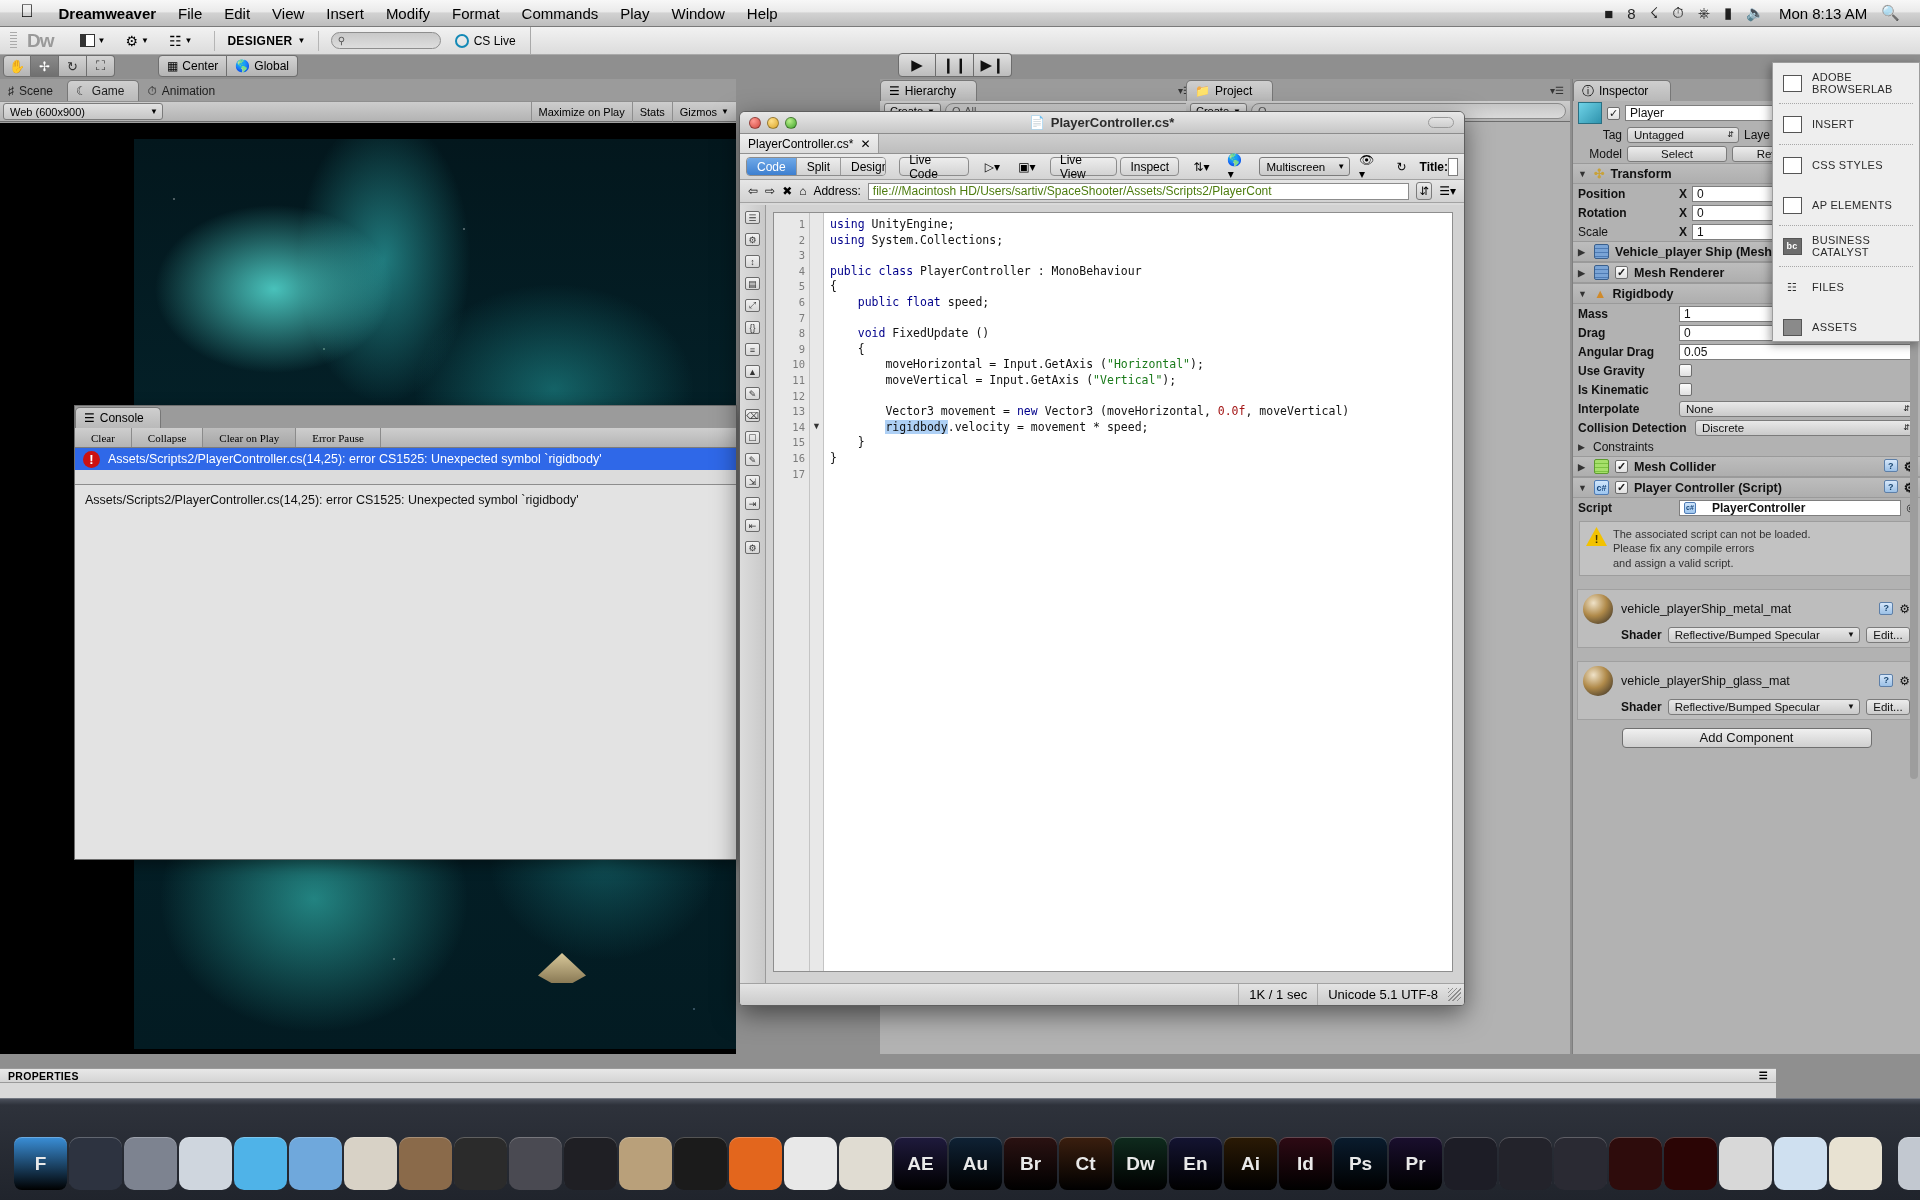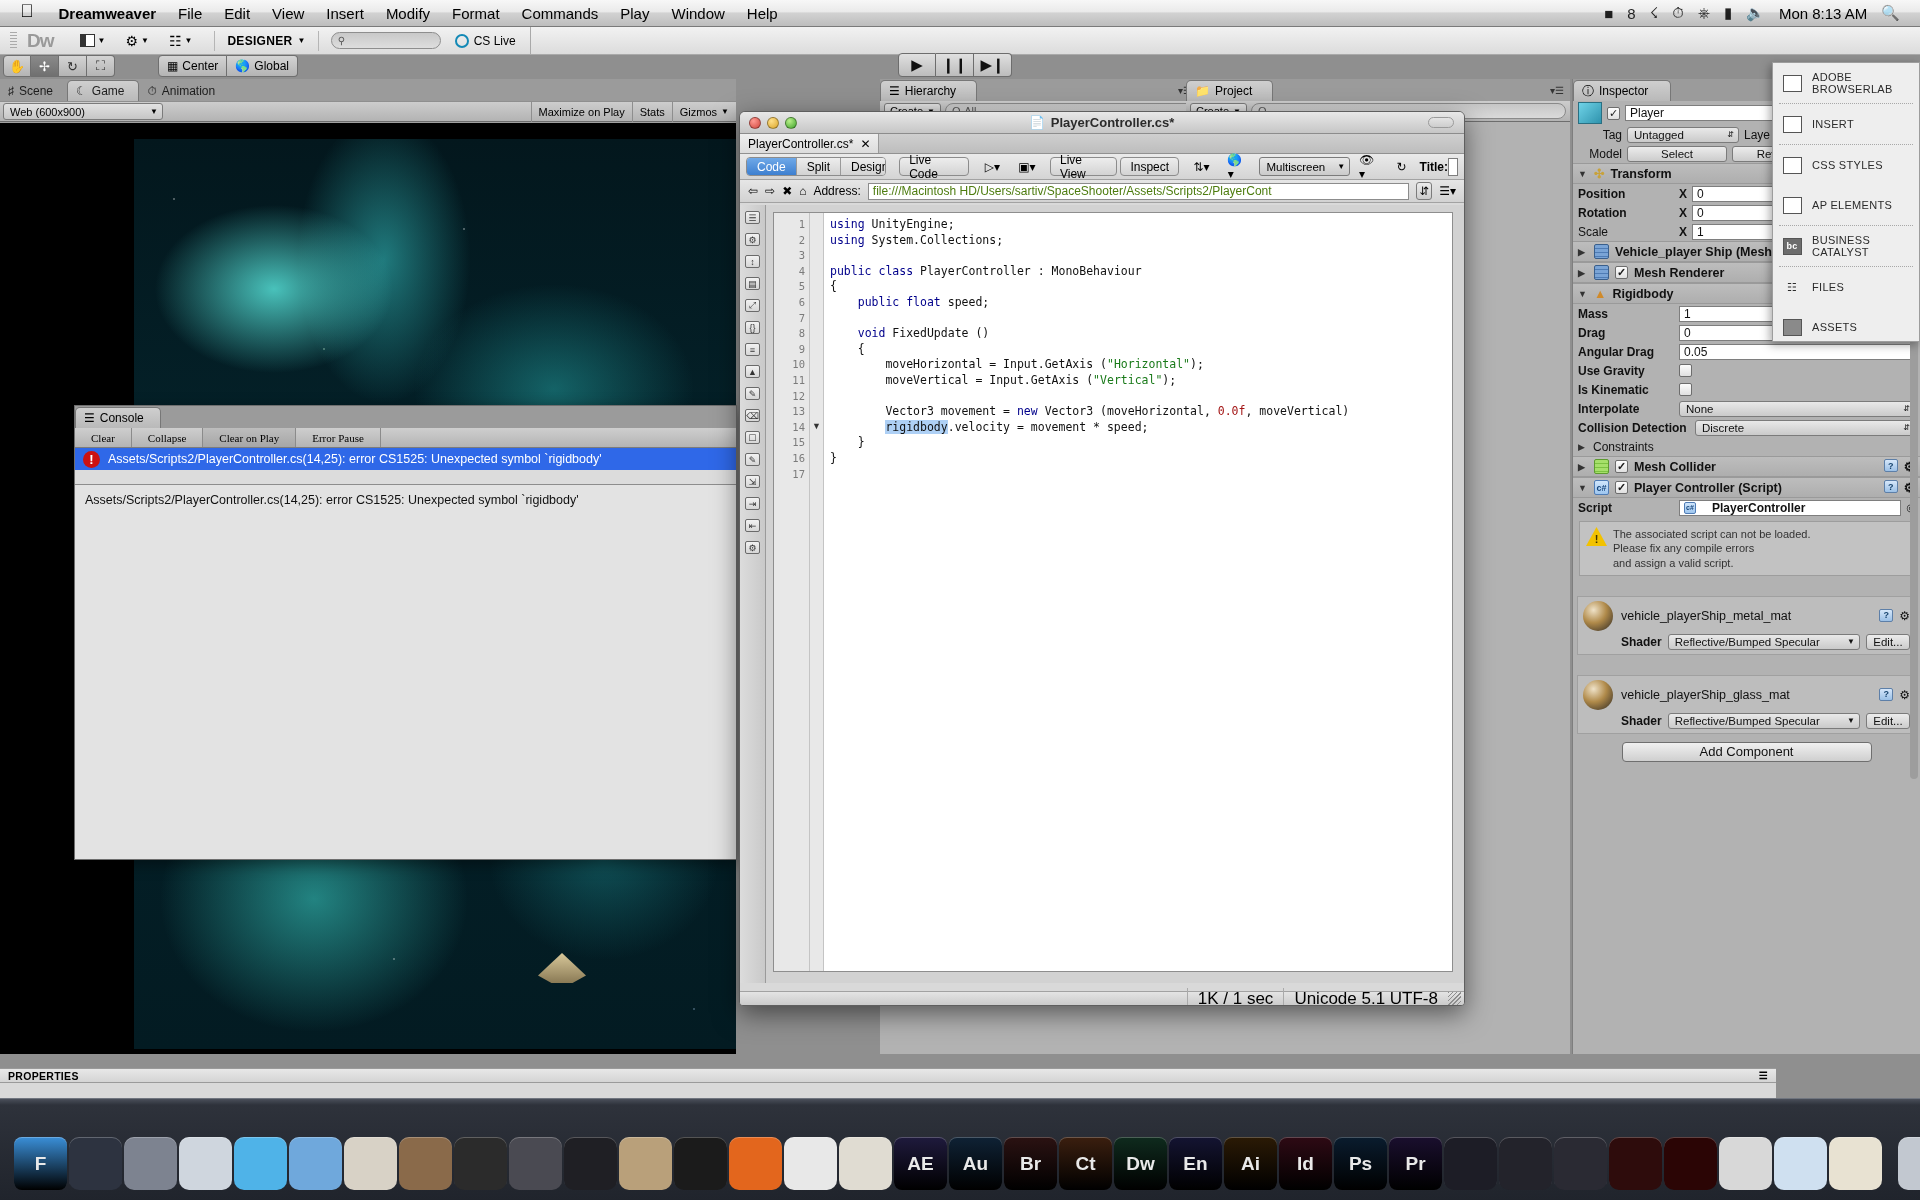--- a/index.html
+++ b/index.html
@@ -185,21 +185,21 @@
   .ci.green{ background:repeating-linear-gradient(#a6e06a 0 3px,#7cc242 3px 4px),
     repeating-linear-gradient(90deg,#a6e06a 0 3px,#7cc242 3px 4px); border:1px solid #5d9a2f;}
   .ci.blue{ background:linear-gradient(to bottom,#cfe5fb,#9ec6ef); border:1px solid #4f7cb5;
     display:flex;align-items:center;justify-content:center;font-size:9px;color:#14447a;font-weight:bold;}
   .helpbox{ display:flex; gap:6px; align-items:flex-start; margin:4px 6px; padding:5px 6px;
     background:#c2c2c2; border:1px solid #9d9d9d; font-size:11px; color:#333; line-height:1.3;}
   .warn{ width:21px;height:19px;background:#f2c200;clip-path:polygon(50% 0,100% 100%,0 100%);
     position:relative; flex:none;}
   .warn:after{content:"!";position:absolute;left:0;right:0;bottom:0px;text-align:center;
     font-size:11px;font-weight:bold;color:#3a2f00;}
-  .matbox{ margin:20px 4px 0 4px; background:#bdbdbd; border:1px solid #a0a0a0; padding:4px 5px;}
+  .matbox{ margin:13px 4px 0 4px; background:#bdbdbd; border:1px solid #a0a0a0; padding:4px 5px;}
   .matball{ width:30px;height:30px;border-radius:50%;
     background:radial-gradient(circle at 35% 30%,#efe2c8,#b08a4a 45%,#2a2622 100%);}
   .smallicon{ width:14px;height:13px;border:1px solid #5d7fa8;border-radius:2px;
     background:linear-gradient(to bottom,#d6e7fa,#9bc0e6);display:flex;align-items:center;
     justify-content:center;font-size:9px;color:#18456f;font-weight:bold;}
   .addcomp{ margin:8px auto; width:250px;height:20px;border:1px solid #6f6f6f;border-radius:4px;
     background:linear-gradient(to bottom,#f0f0f0,#cfcfcf);display:flex;align-items:center;
     justify-content:center;font-size:13px;}
   #insp .vscroll{ position:absolute; right:2px; top:250px; width:8px; height:450px;
     background:#9d9d9d; border-radius:4px;}
@@ -259,23 +259,23 @@
   #dwwin .codescroll{ flex:1; margin:7px 11px 11px 7px; background:#fff; border:1px solid #8e8e8e;
      display:flex; overflow:hidden; position:relative;}
   .gutter{ width:36px; background:#e8e8e8; border-right:1px solid #c4c4c4;
      font-family:"DejaVu Sans Mono",monospace; font-size:10.5px; color:#7b7b7b;
      text-align:right; padding:4px 4px 0 0; line-height:15.6px;}
   .gutter2{ width:14px; background:#e8e8e8; border-right:1px solid #c4c4c4; padding-top:4px;
      line-height:15.6px; font-size:9px; color:#333; text-align:center;}
   .code{ flex:1; padding:4px 0 0 6px; font-family:"DejaVu Sans Mono",monospace;
      font-size:11.5px; line-height:15.6px; color:#111; white-space:pre;}
   .kw{color:#00008b;} .st{color:#1a7a1a;} .num{color:#a31515;} .hl{background:#aed0f5;}
-  #dwwin .statusbar{ position:absolute;left:0;right:0;bottom:0;height:14px;
+  #dwwin .statusbar{ position:absolute;left:0;right:0;bottom:0;height:22px;
      background:linear-gradient(to bottom,#e4e4e4,#cbcbcb);border-top:1px solid #a2a2a2;
-     display:flex;align-items:center;justify-content:flex-end;gap:0;font-size:17px;}
+     display:flex;align-items:center;justify-content:flex-end;gap:0;font-size:13px;}
   #dwwin .statusbar .sc{ padding:0 10px;border-left:1px solid #aaa;height:22px;display:flex;align-items:center;}
   #dwwin .grip2{ width:13px;height:13px;margin-right:3px;
      background:repeating-linear-gradient(135deg,#8e8e8e 0 1px,transparent 1px 3px);}
 
   
   #props{ position:absolute; left:0; top:1013px; width:1776px; height:15px;
     background:linear-gradient(to bottom,#e8e8e8,#d4d4d4); border-top:1px solid #9a9a9a;
     border-bottom:1px solid #9a9a9a; display:flex;align-items:center;font-size:10.5px;
     font-weight:bold; padding-left:8px; letter-spacing:.3px;}
   #propsbody{ position:absolute; left:0; top:1028px; width:1776px; height:70px; background:#d9d9d9;}

